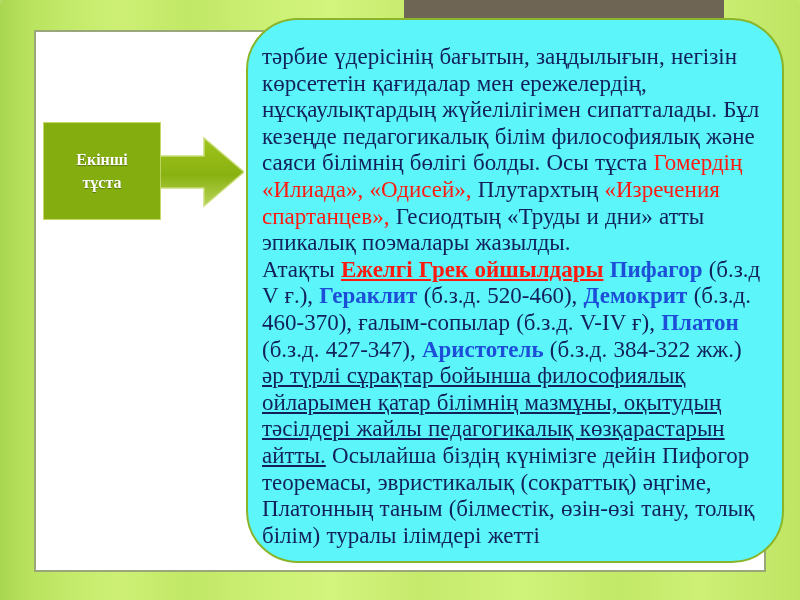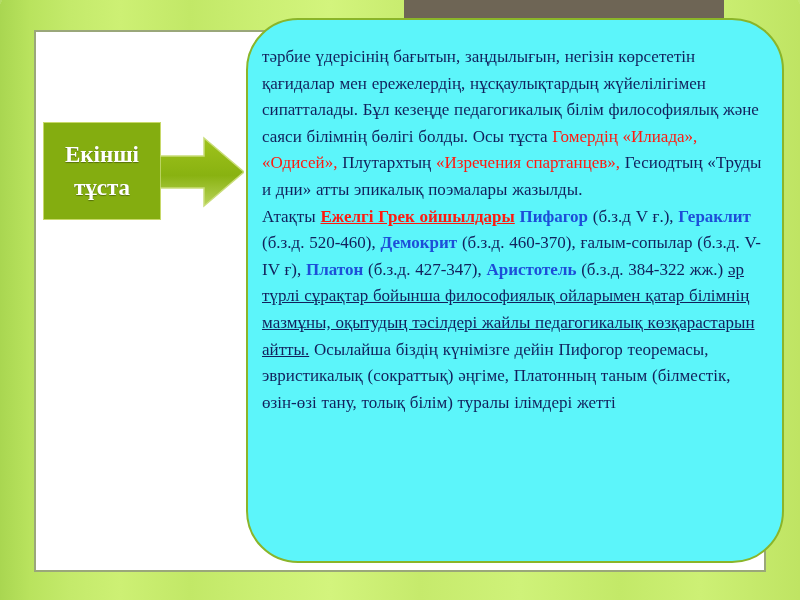--- a/index.html
+++ b/index.html
@@ -104,21 +104,21 @@
     background: #84ad10;
     border: 1px solid #c8d96a;
     box-sizing: border-box;
     display: flex;
     align-items: center;
     justify-content: center;
     flex-direction: column;
     color: #ffffff;
     font-family: "Liberation Serif", serif;
     font-weight: 700;
-    font-size: 23px;
+    font-size: 16px;
     line-height: 1.45;
     text-align: center;
     text-shadow: 0 1px 1px rgba(0,0,0,.35);
   }
 
   
   .arrow {
     position: absolute;
     left: 160px;
     top: 134px;
@@ -135,21 +135,21 @@
     height: 545px;
     background: #5cf5fa;
     border: 2px solid #8ab52a;
     border-radius: 52px;
     box-sizing: border-box;
     padding: 24px 18px 10px 14px;
     overflow: hidden;
   }
   .body-text {
     font-family: "Liberation Serif", serif;
-    font-size: 17px;
+    font-size: 23px;
     line-height: 26.6px;
     color: #12205c;
     text-align: left;
     word-spacing: .5px;
   }
   .red       { color: #ff1a10; }
   .blue-b    { color: #1d4ed8; font-weight: 700; }
   .red-b-u   { color: #ff1a10; font-weight: 700; text-decoration: underline; }
   .u         { text-decoration: underline; }
 </style>

